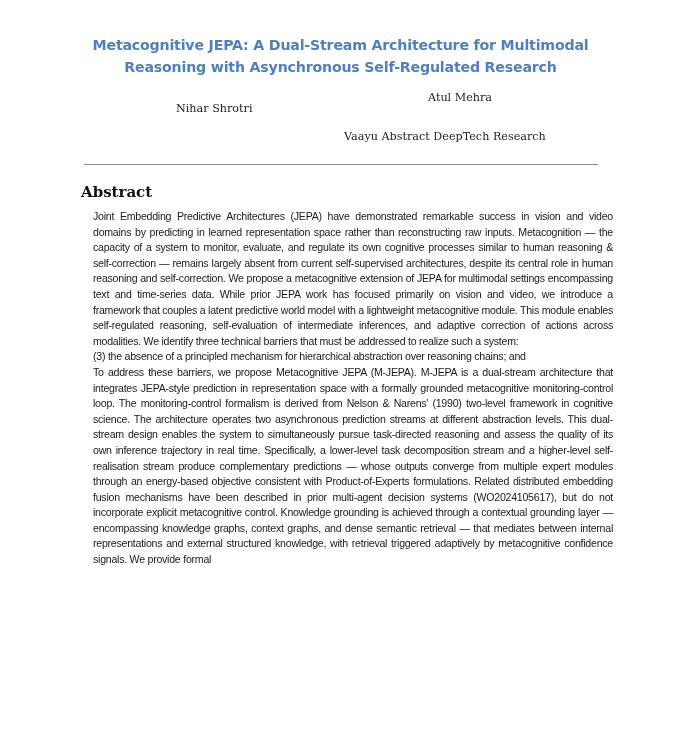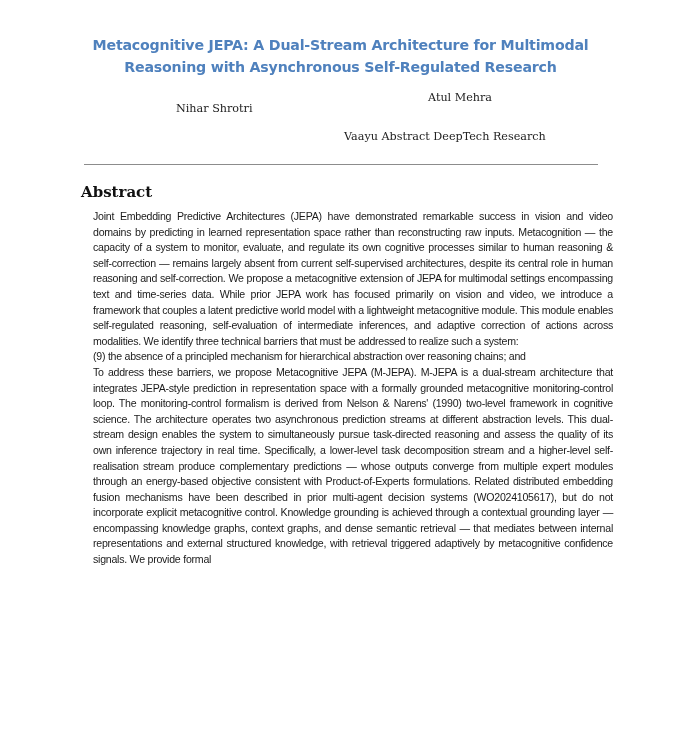--- a/index.html
+++ b/index.html
@@ -42,16 +42,16 @@
   <div class="author a1">Nihar Shrotri</div>
   <div class="author a2">Atul Mehra</div>
   <div class="author aff">Vaayu Abstract DeepTech Research</div>
 
   <div class="rule"></div>
 
   <div class="abs-head">Abstract</div>
 
   <div class="abs-body">
     <p>Joint Embedding Predictive Architectures (JEPA) have demonstrated remarkable success in vision and video domains by predicting in learned representation space rather than reconstructing raw inputs. Metacognition — the capacity of a system to monitor, evaluate, and regulate its own cognitive processes similar to human reasoning &amp; self-correction — remains largely absent from current self-supervised architectures, despite its central role in human reasoning and self-correction. We propose a metacognitive extension of JEPA for multimodal settings encompassing text and time-series data. While prior JEPA work has focused primarily on vision and video, we introduce a framework that couples a latent predictive world model with a lightweight metacognitive module. This module enables self-regulated reasoning, self-evaluation of intermediate inferences, and adaptive correction of actions across modalities. We identify three technical barriers that must be addressed to realize such a system:</p>
-    <p>(9) the absence of a principled mechanism for hierarchical abstraction over reasoning chains; and</p>
+    <p>(3) the absence of a principled mechanism for hierarchical abstraction over reasoning chains; and</p>
     <p>To address these barriers, we propose Metacognitive JEPA (M-JEPA). M-JEPA is a dual-stream architecture that integrates JEPA-style prediction in representation space with a formally grounded metacognitive monitoring-control loop. The monitoring-control formalism is derived from Nelson &amp; Narens' (1990) two-level framework in cognitive science. The architecture operates two asynchronous prediction streams at different abstraction levels. This dual-stream design enables the system to simultaneously pursue task-directed reasoning and assess the quality of its own inference trajectory in real time. Specifically, a lower-level task decomposition stream and a higher-level self-realisation stream produce complementary predictions — whose outputs converge from multiple expert modules through an energy-based objective consistent with Product-of-Experts formulations. Related distributed embedding fusion mechanisms have been described in prior multi-agent decision systems (WO2024105617), but do not incorporate explicit metacognitive control. Knowledge grounding is achieved through a contextual grounding layer — encompassing knowledge graphs, context graphs, and dense semantic retrieval — that mediates between internal representations and external structured knowledge, with retrieval triggered adaptively by metacognitive confidence signals. We provide formal</p>
   </div>
 </div>
 
 </body></html>

